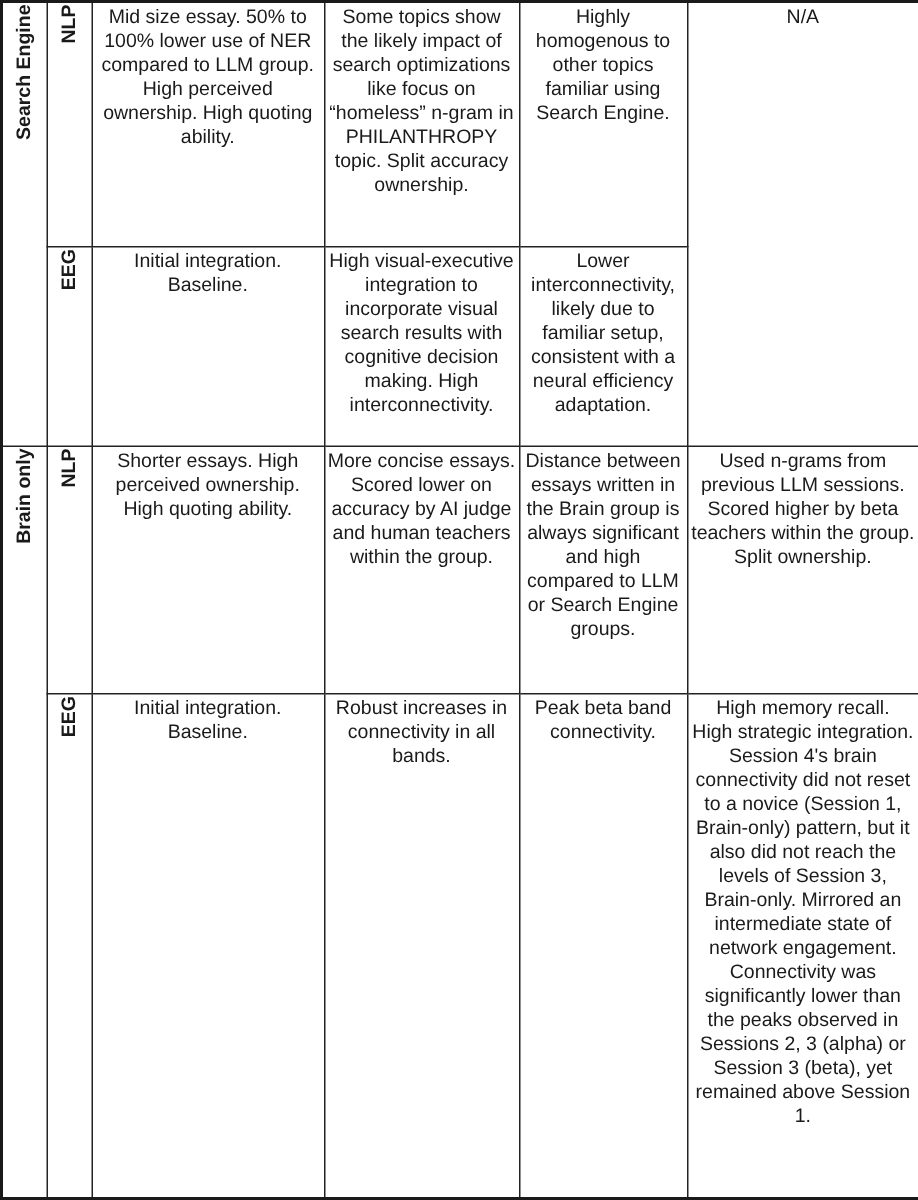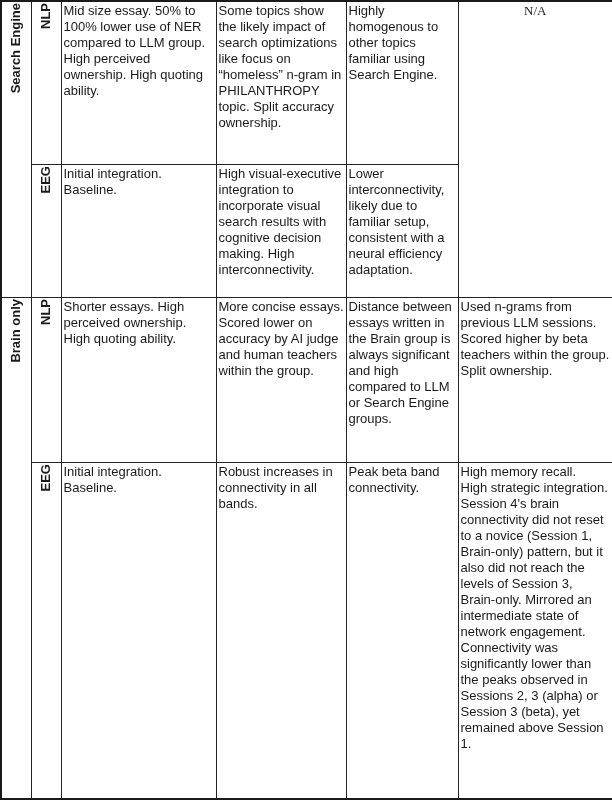--- a/index.html
+++ b/index.html
@@ -35,23 +35,22 @@
     writing-mode: vertical-rl;
     transform: rotate(180deg);
     font-weight: bold;
     white-space: nowrap;
     font-size: 13px;
   }
   td.na-cell {
     vertical-align: middle;
     text-align: center;
     padding: 0;
-    font-family: Liberation Serif, serif;
   }
-  .cell-text { white-space: pre-line; }
+  .cell-text { white-space: pre-line; text-align: center; }
 </style>
 </head>
 <body>
 
 <table class="results">
   <colgroup>
     <col style="width:30px">
     <col style="width:30px">
     <col style="width:155px">
     <col style="width:130px">

